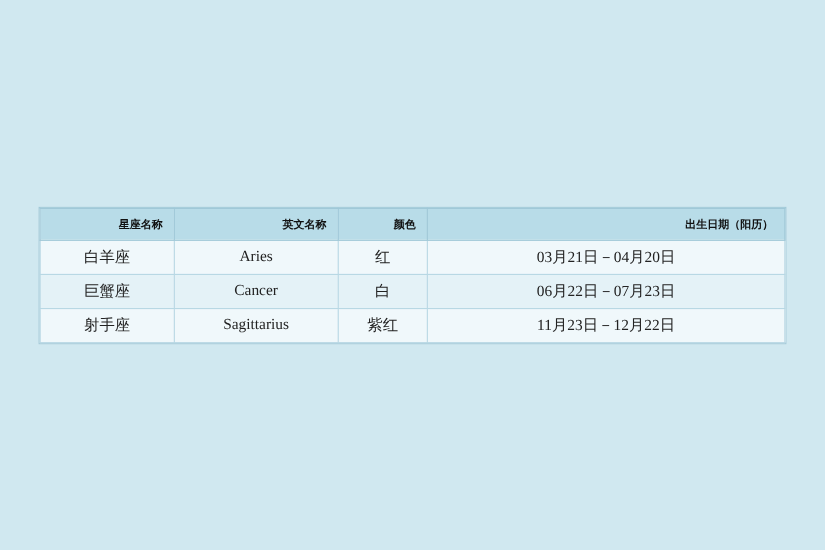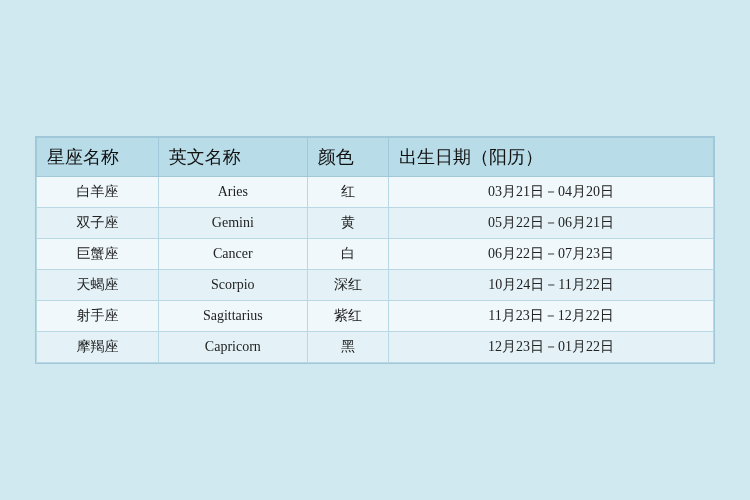--- a/index.html
+++ b/index.html
@@ -31,23 +31,23 @@
       color: #222;
     }
 
     thead tr {
       background-color: #b8dce8;
     }
 
     thead th {
       border: 1px solid #a0c8d8;
       padding: 7px 10px;
-      text-align: left;
-      font-weight: normal;
-      font-size: 18px;
+      text-align: right;
+      font-weight: bold;
+      font-size: 10px;
       color: #111;
     }
 
     tbody tr {
       background-color: #f0f8fb;
     }
 
     tbody tr:nth-child(even) {
       background-color: #e4f2f7;
     }
@@ -79,44 +79,26 @@
       </tr>
     </thead>
     <tbody id="table-body">
     <tr>
           <td>白羊座</td>
           <td>Aries</td>
           <td>红</td>
           <td>03月21日－04月20日</td>
         </tr>
         <tr>
-          <td>双子座</td>
-          <td>Gemini</td>
-          <td>黄</td>
-          <td>05月22日－06月21日</td>
-        </tr>
-        <tr>
           <td>巨蟹座</td>
           <td>Cancer</td>
           <td>白</td>
           <td>06月22日－07月23日</td>
-        </tr>
-        <tr>
-          <td>天蝎座</td>
-          <td>Scorpio</td>
-          <td>深红</td>
-          <td>10月24日－11月22日</td>
         </tr>
         <tr>
           <td>射手座</td>
           <td>Sagittarius</td>
           <td>紫红</td>
           <td>11月23日－12月22日</td>
         </tr>
-        <tr>
-          <td>摩羯座</td>
-          <td>Capricorn</td>
-          <td>黑</td>
-          <td>12月23日－01月22日</td>
-        </tr>
       </tbody>
   </table>
 </div>
 
 </body></html>

